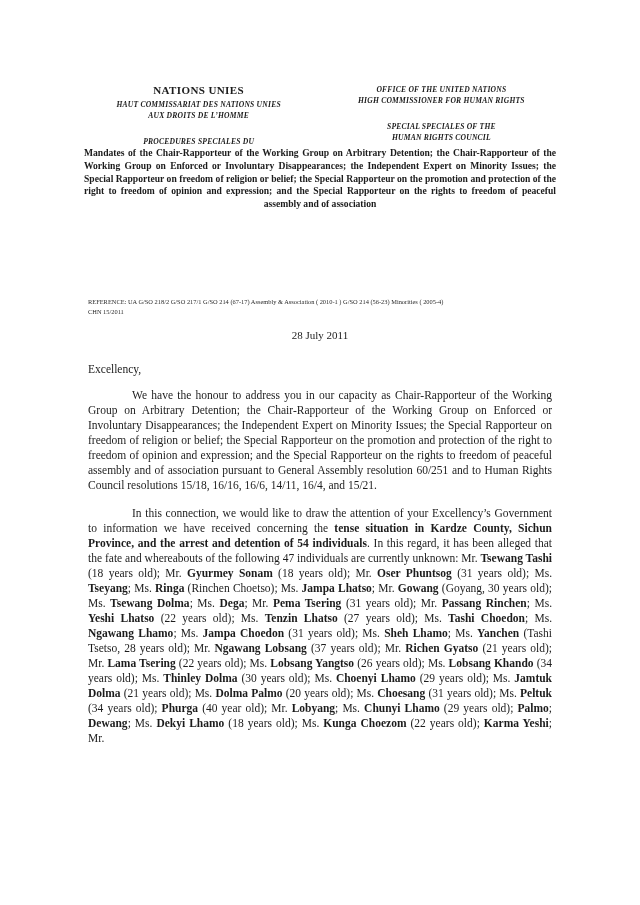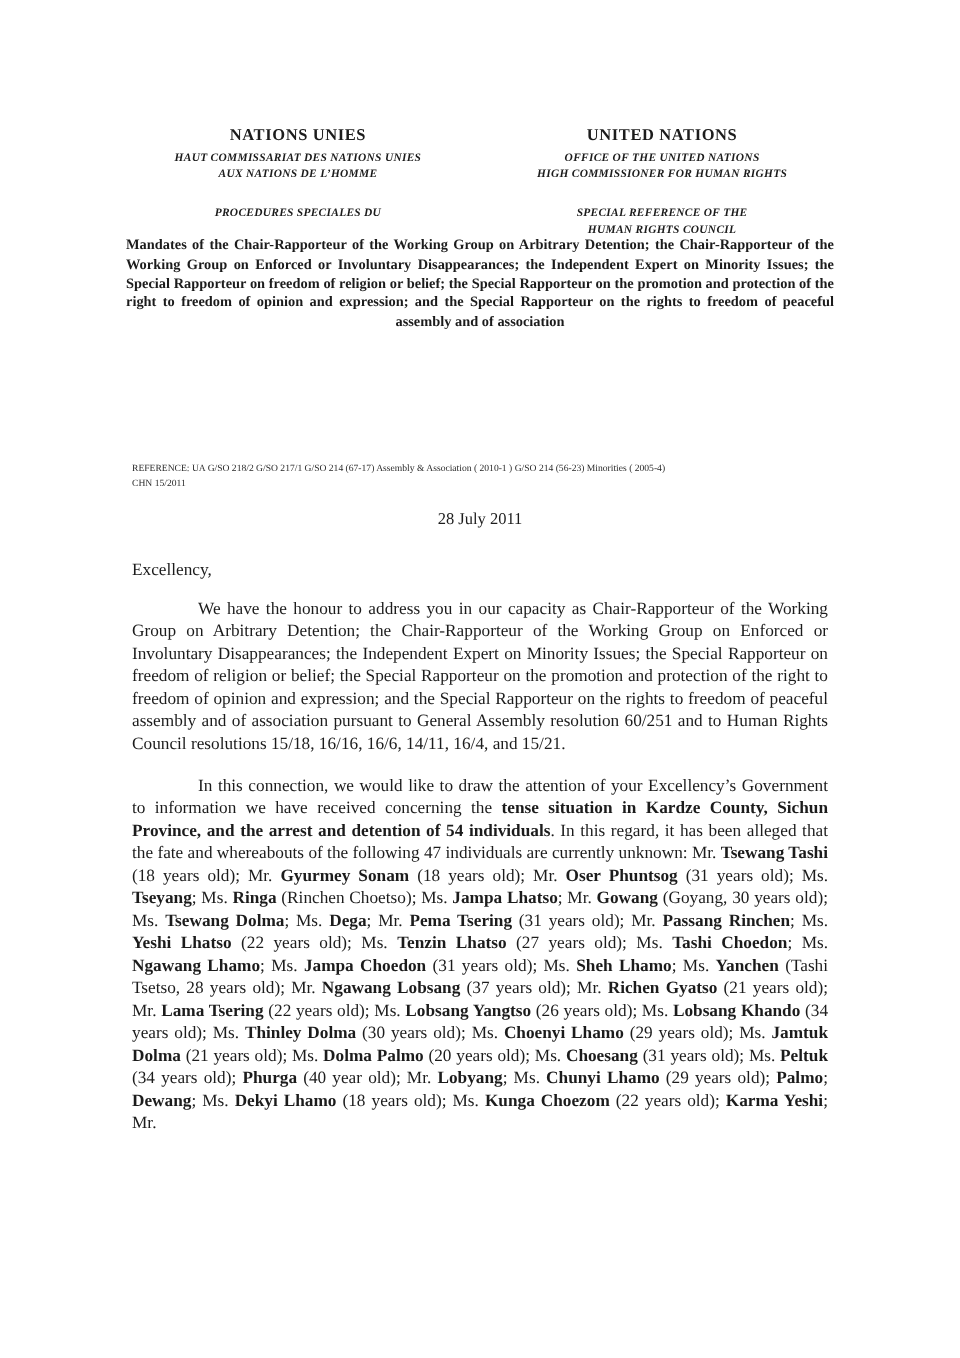--- a/index.html
+++ b/index.html
@@ -85,28 +85,27 @@
 </style>
 </head>
 <body>
 
 <div class="page">
 
   <header class="letterhead">
     <div class="lh-col">
       <div class="lh-title">NATIONS UNIES</div>
       <div class="lh-line">HAUT COMMISSARIAT DES NATIONS UNIES</div>
-      <div class="lh-line">AUX NATIONS DE L’HOMME</div>
+      <div class="lh-line">AUX DROITS DE L’HOMME</div>
       <div class="lh-line lh-sub">PROCEDURES SPECIALES DU</div>
     </div>
     <div class="lh-col">
-      <div class="lh-title">UNITED NATIONS</div>
       <div class="lh-line">OFFICE OF THE UNITED NATIONS</div>
       <div class="lh-line">HIGH COMMISSIONER FOR HUMAN RIGHTS</div>
-      <div class="lh-line lh-sub">SPECIAL REFERENCE OF THE</div>
+      <div class="lh-line lh-sub">SPECIAL SPECIALES OF THE</div>
       <div class="lh-line">HUMAN RIGHTS COUNCIL</div>
     </div>
   </header>
 
   <p class="mandates">Mandates of the Chair-Rapporteur of the Working Group on Arbitrary Detention; the Chair-Rapporteur of the Working Group on Enforced or Involuntary Disappearances; the Independent Expert on Minority Issues; the Special Rapporteur on freedom of religion or belief; the Special Rapporteur on the promotion and protection of the right to freedom of opinion and expression; and the Special Rapporteur on the rights to freedom of peaceful assembly and of association</p>
 
   <div class="reference">
     <div>REFERENCE: UA G/SO 218/2 G/SO 217/1 G/SO 214 (67-17) Assembly &amp; Association ( 2010-1 ) G/SO 214 (56-23) Minorities ( 2005-4)</div>
     <div>CHN 15/2011</div>
   </div>

